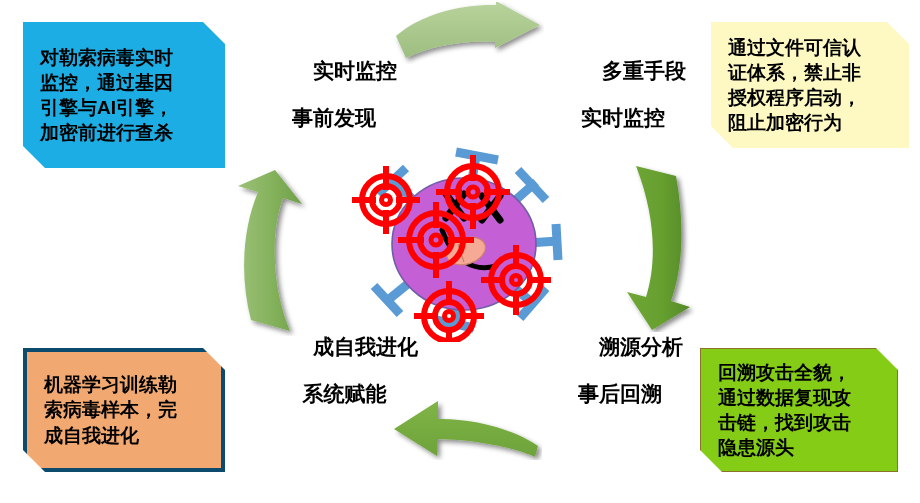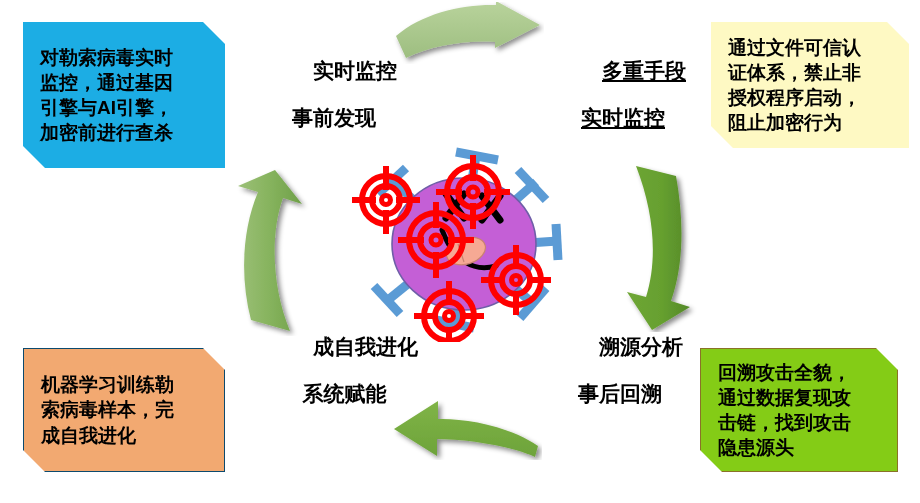--- a/index.html
+++ b/index.html
@@ -43,42 +43,42 @@
     left: 23px; top: 22px; width: 202px; height: 146px;
     background: #1CADE4;
   }
   #callout-block {
     left: 711px; top: 22px; width: 198px; height: 126px;
     background: #fef9c3;
   }
   #callout-learning {
     left: 23px; top: 348px; width: 202px; height: 124px;
     background: #F2A971;
-    border: 1px solid #0c4a6e;
+    border: 4px solid #0c4a6e;
   }
   #callout-trace {
     left: 700px; top: 348px; width: 198px; height: 124px;
     background: #84cc16;
     border: 1px solid #8a7228;
   }
 
   
   .stage-label {
     position: absolute;
     color: #000000;
     font-weight: bold;
     font-size: 21px;
     line-height: 1.0;
     white-space: nowrap;
   }
   .stage-label .line1 { display: block; margin-bottom: 26px; margin-left: 42px; }
   .stage-label .line2 { display: block; text-align: center; }
 
   #label-pre   { left: 271px; top: 60px; }
-  #label-mid   { left: 560px; top: 60px; text-decoration: underline; }
+  #label-mid   { left: 560px; top: 60px; }
   #label-ml    { left: 271px; top: 336px; }
   #label-post  { left: 557px; top: 336px; }
 
   
   .arrow {
     position: absolute;
   }
   #arrow-top    { left: 392px; top: 2px;   width: 152px; height: 62px; }
   #arrow-right  { left: 614px; top: 160px; width: 88px;  height: 172px; }
   #arrow-bottom { left: 390px; top: 398px; width: 152px; height: 62px; }

